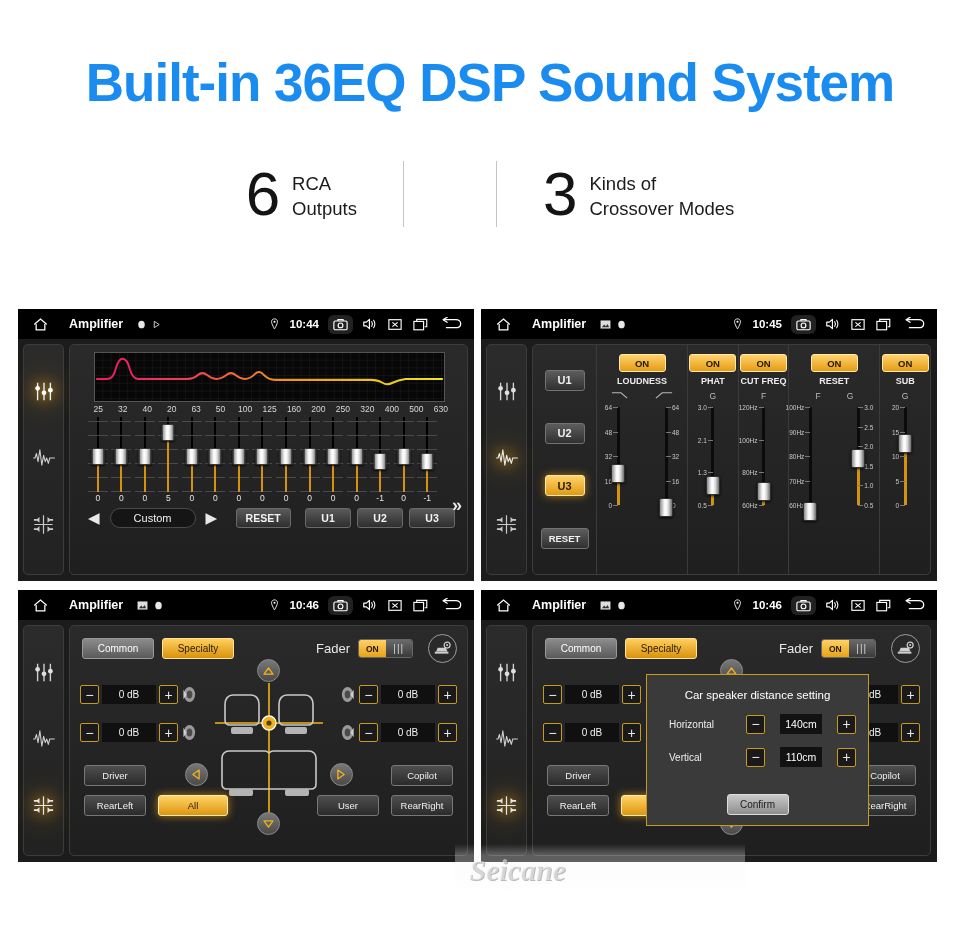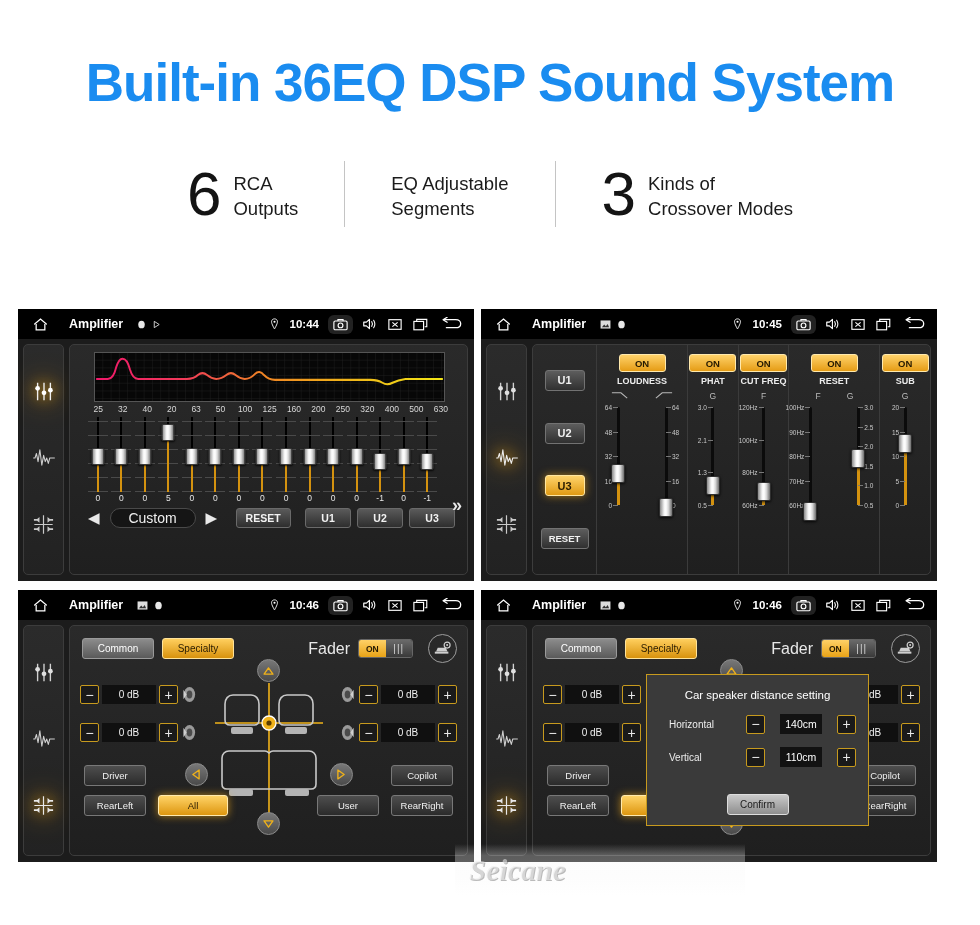--- a/index.html
+++ b/index.html
@@ -171,21 +171,21 @@
   }
 
   .eq-bottom {
     display: flex; align-items: center;
     margin: 5px 12px 0 14px; gap: 6px;
   }
   .arrow-btn { color: #e9e9e9; font-size: 15px; padding: 0 4px; }
   .preset-box {
     flex: 0 0 86px; height: 20px;
     background: #151515; border: 1px solid #4a4a4a; border-radius: 10px;
-    color: #efefef; font-size: 14px;
+    color: #efefef; font-size: 11px;
     display: flex; align-items: center; justify-content: center;
   }
   .dk-btn {
     height: 20px; min-width: 46px; padding: 0 9px;
     background: linear-gradient(180deg,#5a5a5a,#2e2e2e);
     border: 1px solid #6a6a6a; border-radius: 3px;
     color: #f2f2f2; font-size: 10.5px; font-weight: bold;
     display: flex; align-items: center; justify-content: center;
   }
   .sp { flex: 1; }
@@ -257,21 +257,21 @@
     width: 72px; height: 21px; border-radius: 3px;
     font-size: 10px; display: flex; align-items: center; justify-content: center;
     background: linear-gradient(180deg,#8c8c8c,#5a5a5a);
     border: 1px solid #9a9a9a; color: #fff; text-align: right;
   }
   .tab-btn.active {
     background: linear-gradient(180deg,#f6c council,#e09a13);
     background: linear-gradient(180deg,#ffcf5e,#d8920d);
     border-color: #ffe39a; color: #2a1c00;
   }
-  .fader-label { color: #e8e8e8; font-size: 16px; margin-left: auto; }
+  .fader-label { color: #e8e8e8; font-size: 13px; margin-left: auto; }
   .tog {
     width: 55px; height: 19px; display: flex;
     border: 1px solid #666; border-radius: 3px; overflow: hidden;
   }
   .tog-on {
     flex: 1; background: linear-gradient(180deg,#ffd167,#e8a317);
     color: #241800; font-size: 8.5px; font-weight: bold;
     display: flex; align-items: center; justify-content: center;
   }
   .tog-h {
@@ -377,24 +377,20 @@
 <div class="stats-row">
   <div class="stat">
     <div class="stat-num">6</div>
     <div class="stat-txt">
       <div>RCA</div>
       <div>Outputs</div>
     </div>
   </div>
   <div class="stat-div"></div>
   <div class="stat">
-    <div class="stat-txt">
-      <div>EQ Adjustable</div>
-      <div>Segments</div>
-    </div>
   </div>
   <div class="stat-div"></div>
   <div class="stat">
     <div class="stat-num">3</div>
     <div class="stat-txt">
       <div>Kinds of</div>
       <div>Crossover Modes</div>
     </div>
   </div>
 </div>

